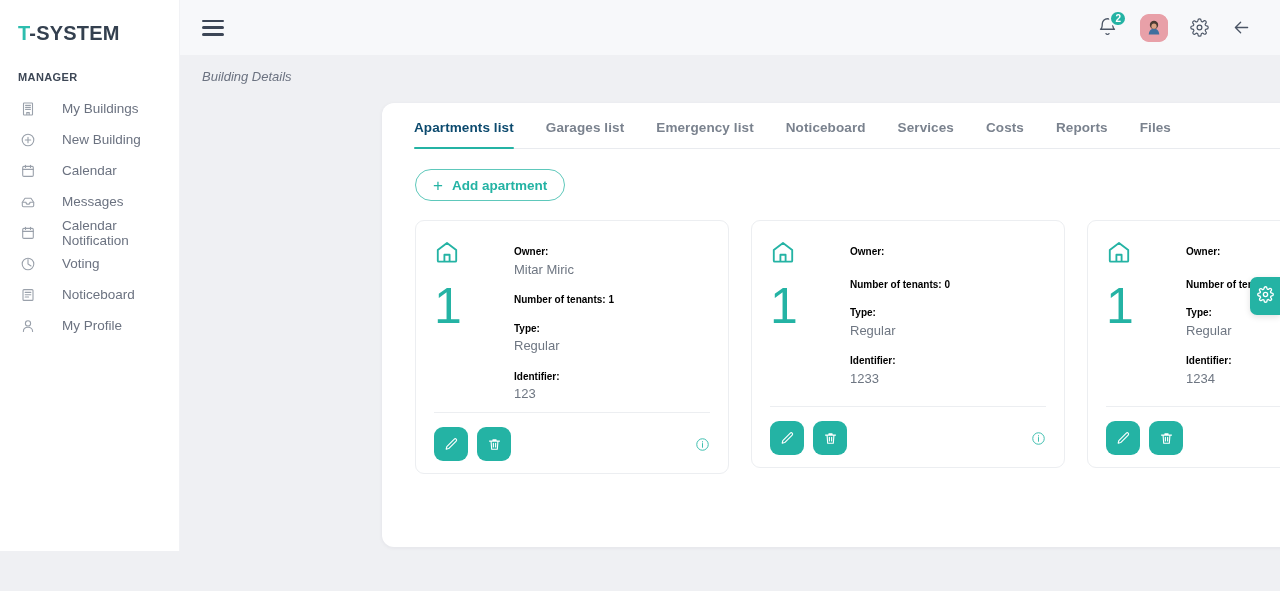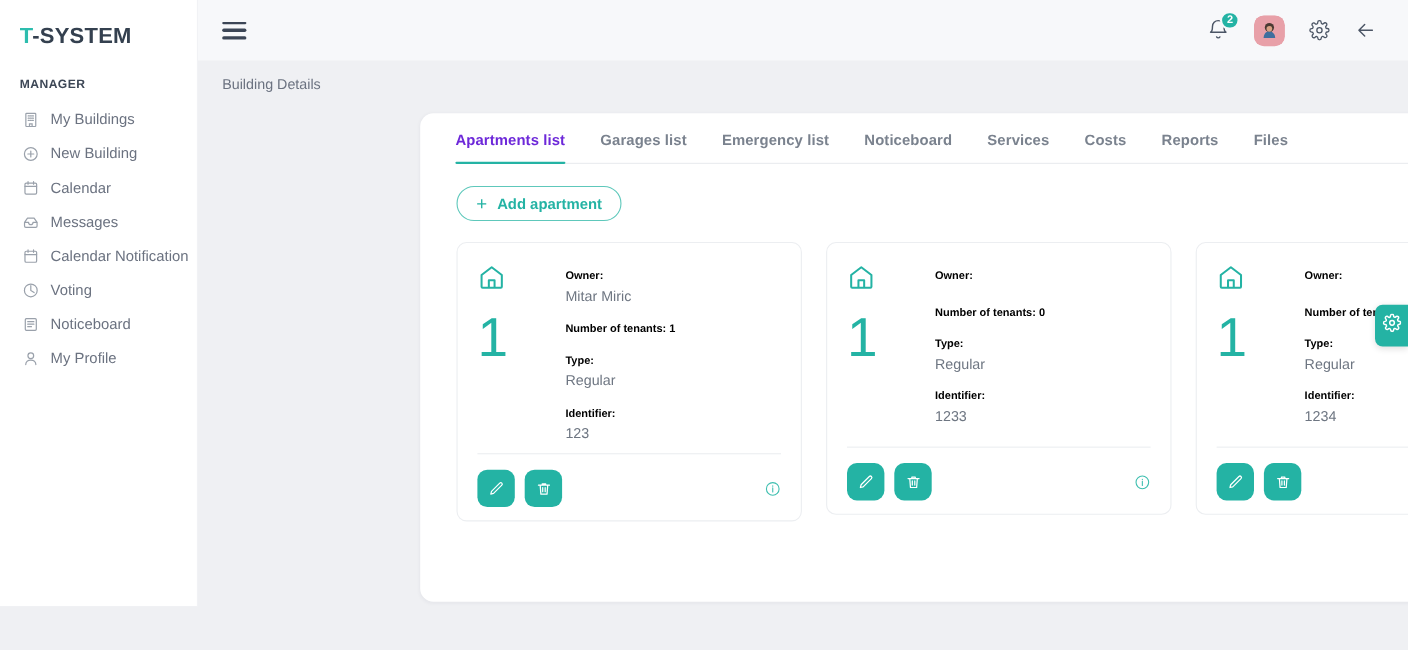--- a/index.html
+++ b/index.html
@@ -24,21 +24,21 @@
     font-size: 20px; font-weight: bold; letter-spacing: .2px;
     color: #34404f; padding: 8px 0 0 18px; white-space: nowrap;
   }
   .brand .t { color: #2dbdae; }
   .section-label {
     margin: 26px 0 10px 18px;
     font-size: 11px; font-weight: bold; letter-spacing: .4px;
     color: #3d4756; text-transform: uppercase;
   }
   .nav-item {
-    display: flex; align-items: center; gap: 10px;
+    display: flex; align-items: center; gap: 26px;
     height: 31px; padding-left: 20px;
     color: #6b7280; font-size: 13.5px;
     cursor: pointer; text-decoration: none;
   }
   .nav-ico { width: 16px; height: 16px; flex: 0 0 16px; display: block; color: #9aa1ab; }
   .nav-ico svg { display: block; width: 16px; height: 16px; }
 
   
   .main { flex: 1; height: 591px; position: relative; background: #eff0f3; }
 
@@ -63,42 +63,42 @@
     display: flex; align-items: center; justify-content: center;
     border: 2px solid #f7f8fa;
   }
   .avatar {
     width: 28px; height: 28px; border-radius: 9px;
     background: #e8a0a8; overflow: hidden; cursor: pointer;
     display: block; position: relative;
   }
   .avatar svg { display: block; width: 28px; height: 28px; }
 
-  .breadcrumb { padding: 14px 0 0 22px; font-size: 13px; color: #6b7280; }
+  .breadcrumb { padding: 14px 0 0 22px; font-size: 13px; color: #6b7280; font-style: italic; }
 
   .panel {
     position: absolute; left: 202px; top: 103px;
     width: 1056px; height: 444px;
     background: #fff; border-radius: 12px;
     box-shadow: 0 1px 4px rgba(30,40,60,.06);
   }
 
   .tabs {
     display: flex; align-items: flex-end; gap: 0;
     margin: 0 32px; height: 46px;
     border-bottom: 1px solid #e9ebef;
     padding-top: 22px;
   }
   .tab {
     font-size: 13.5px; font-weight: bold; color: #7a828e;
     padding: 0 16px 13px 16px; cursor: pointer; white-space: nowrap;
     position: relative; letter-spacing: .1px;
   }
   .tab:first-child { padding-left: 0; }
-  .tab.active { color: #6d28d9; }
+  .tab.active { color: #0c4a6e; }
   .tab.active::after {
     content: ""; position: absolute; left: 0; right: 16px; bottom: -1px;
     height: 2.5px; background: #24b3a4; border-radius: 2px;
   }
 
   .addbtn {
     margin: 20px 0 0 33px;
     display: inline-flex; align-items: center; gap: 9px;
     height: 32px; padding: 0 17px;
     border: 1.3px solid #5ec8bb; border-radius: 17px;

